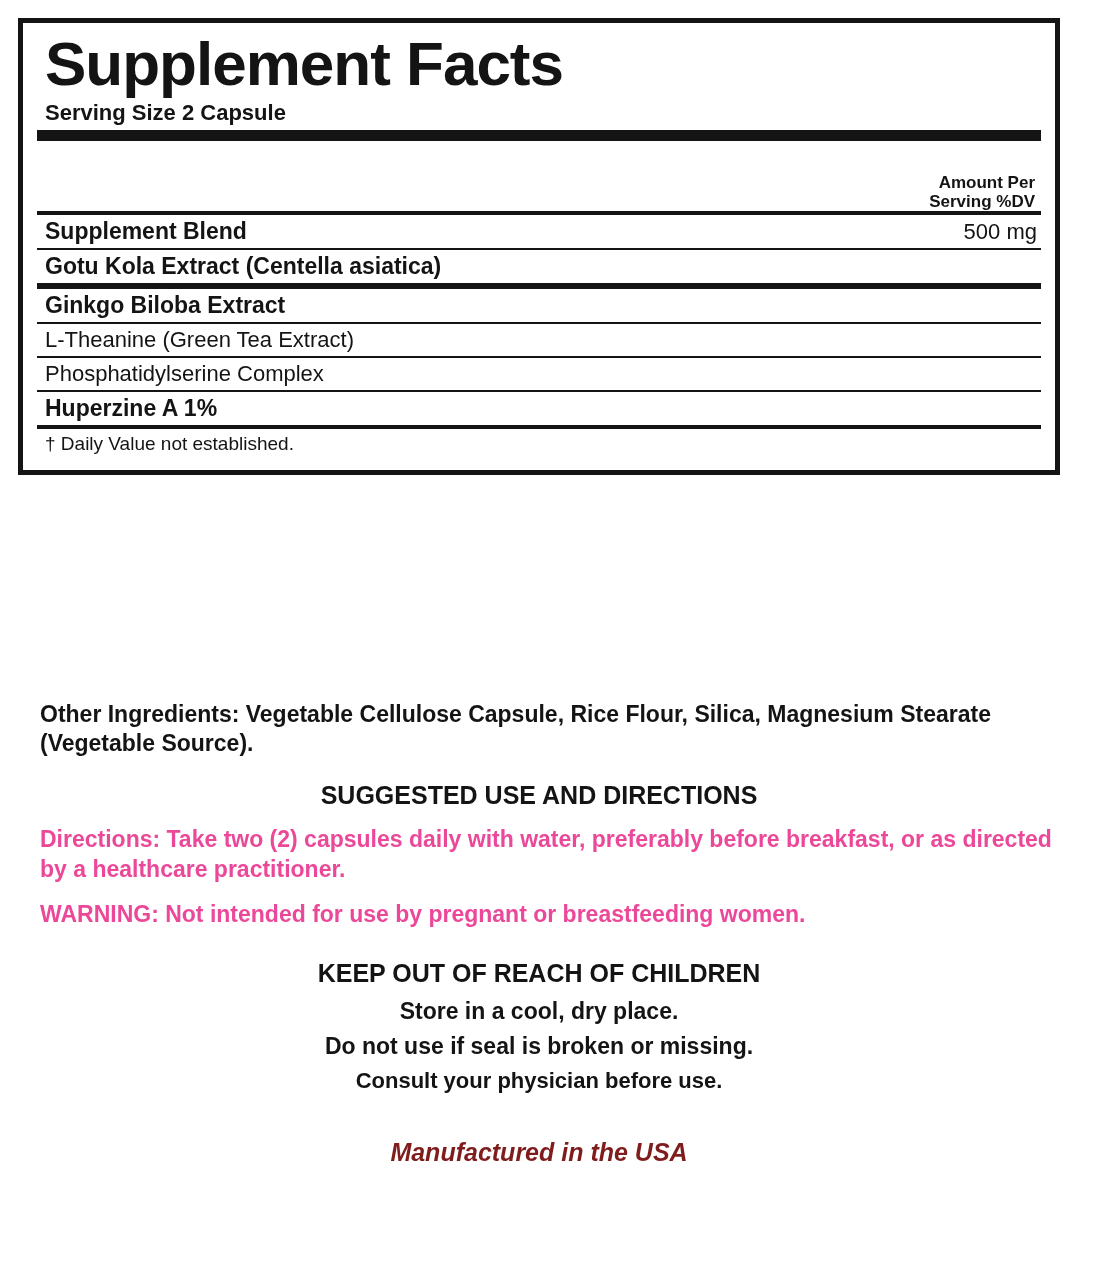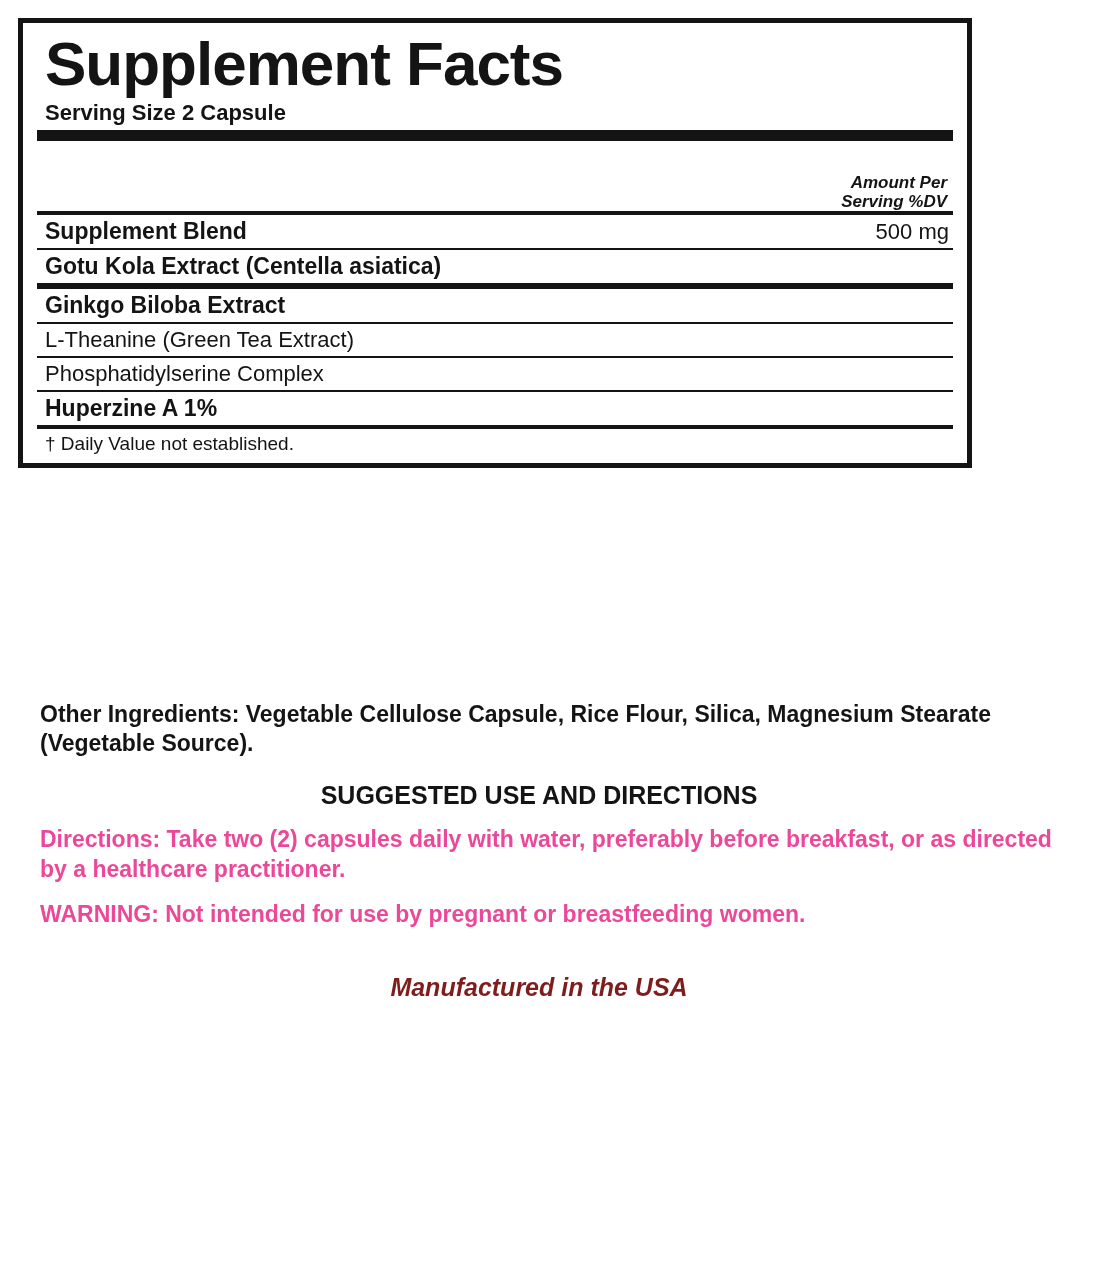--- a/index.html
+++ b/index.html
@@ -21,25 +21,25 @@
     height: 1280px;
     padding: 0;
     box-sizing: border-box;
   }
 
   
   .sf-panel {
     position: absolute;
     left: 18px;
     top: 18px;
-    width: 954px;
+    width: 1042px;
     box-sizing: border-box;
     border: 5px solid #141414;
     background: #ffffff;
-    padding: 10px 14px 6px 14px;
+    padding: 10px 14px 13px 14px;
   }
 
   .sf-title {
     font-family: "Liberation Sans", sans-serif;
     font-weight: bold;
     font-size: 62px;
     line-height: 0.95;
     letter-spacing: -1px;
     color: #141414;
     margin: 2px 0 2px 8px;
@@ -62,21 +62,20 @@
   .rule-thin {
     border-bottom: 2px solid #141414;
   }
 
   .dv-header {
     display: flex;
     justify-content: flex-end;
     align-items: flex-end;
     height: 70px;
     padding-right: 6px;
-    font-style: italic;
   }
   .dv-header .dv-text {
     text-align: right;
     font-size: 17px;
     font-weight: bold;
     line-height: 1.12;
     color: #141414;
     width: 130px;
   }
 
@@ -234,17 +233,23 @@
   <section class="below">
 
     <p class="other-ing">Other Ingredients: Vegetable Cellulose Capsule, Rice Flour, Silica, Magnesium Stearate (Vegetable Source).</p>
 
     <div class="center-head">SUGGESTED USE AND DIRECTIONS</div>
 
     <p class="para">Directions: Take two (2) capsules daily with water, preferably before breakfast, or as directed by a healthcare practitioner.</p>
 
     <p class="para">WARNING: Not intended for use by pregnant or breastfeeding women.</p>
 
+    <div class="centered-block">
+      <div class="line1">KEEP OUT OF REACH OF CHILDREN</div>
+      <div class="line2">Store in a cool, dry place.</div>
+      <div class="line3">Do not use if seal is broken or missing.</div>
+      <div class="line4">Consult your physician before use.</div>
+    </div>
 
     <div class="footer-line">Manufactured in the USA</div>
   </section>
 
 </div>
 
 </body></html>

